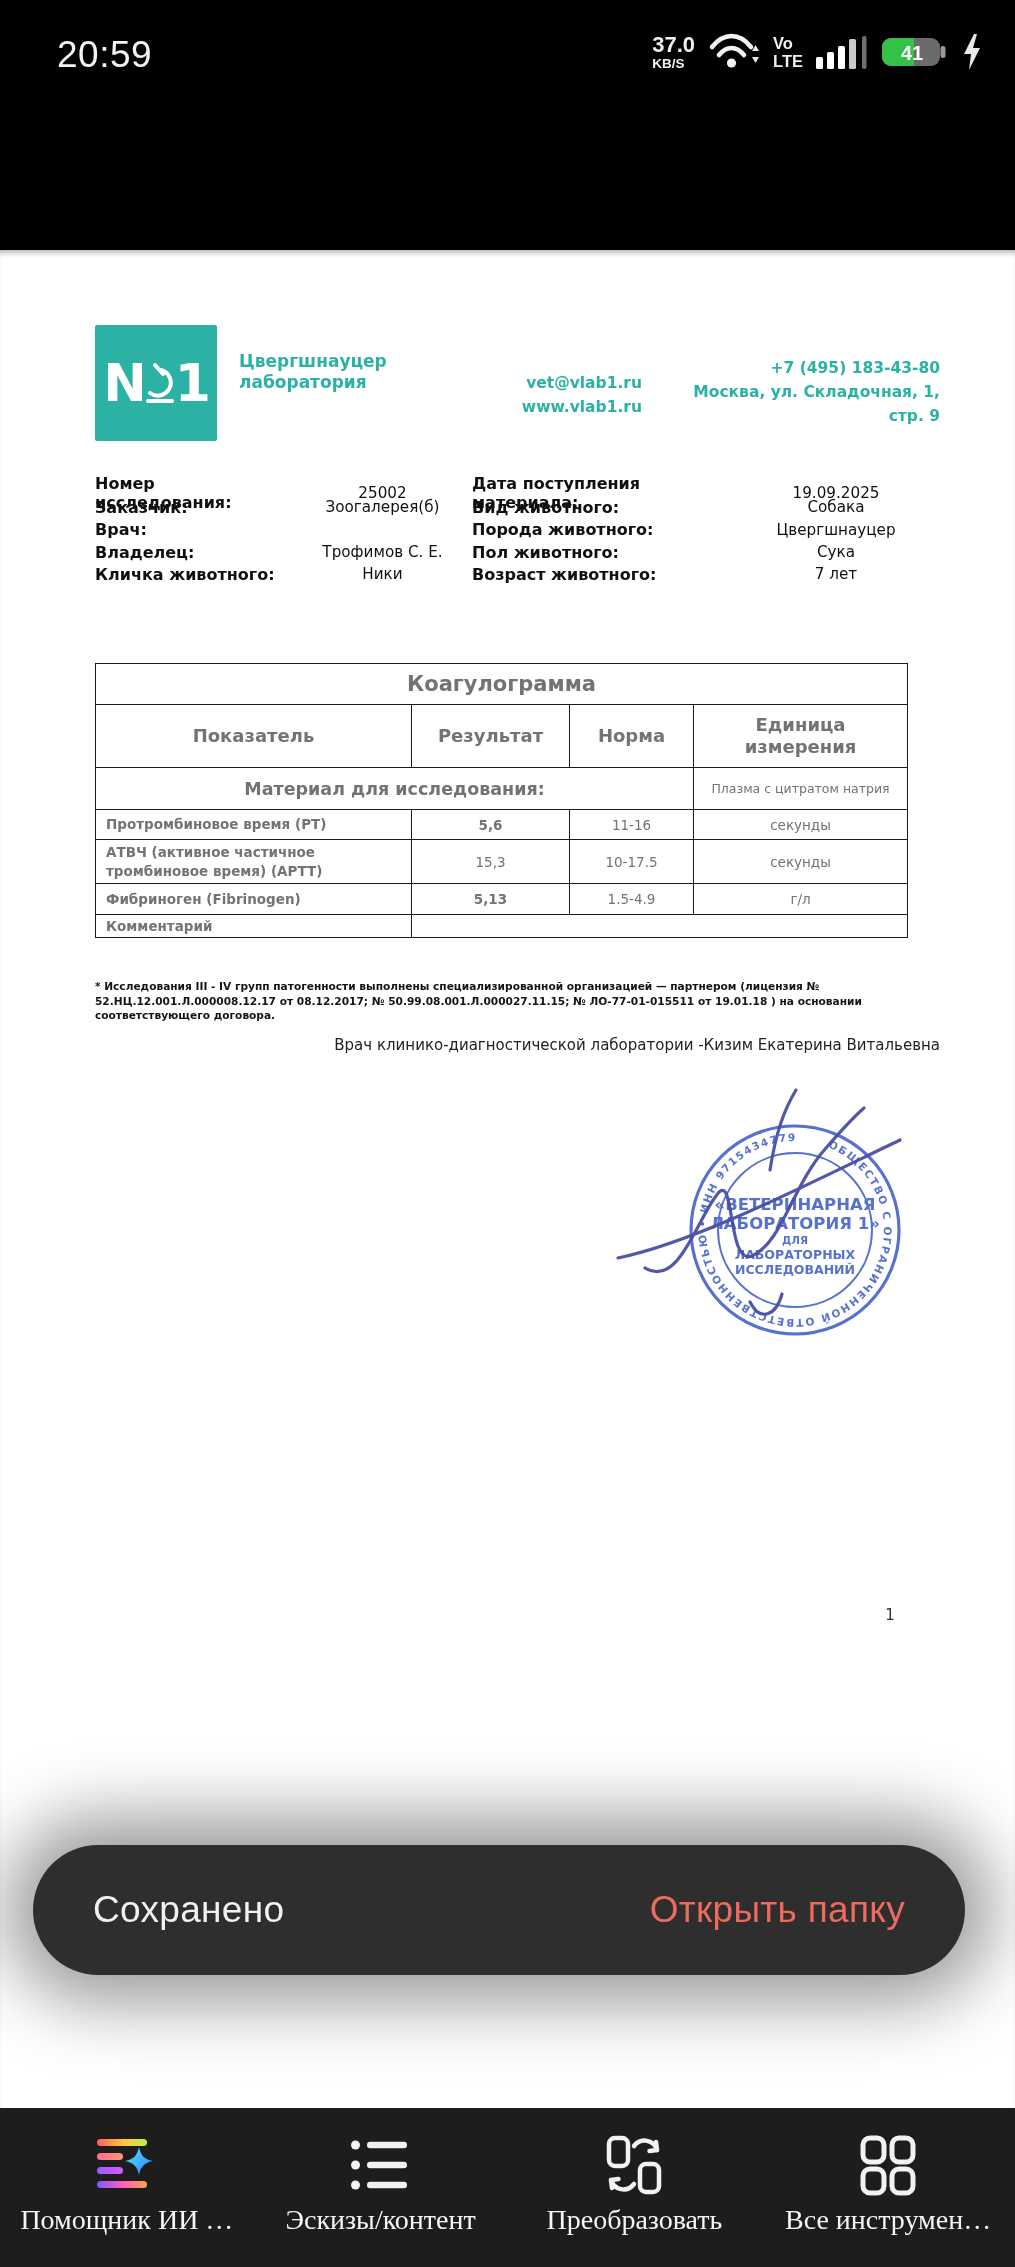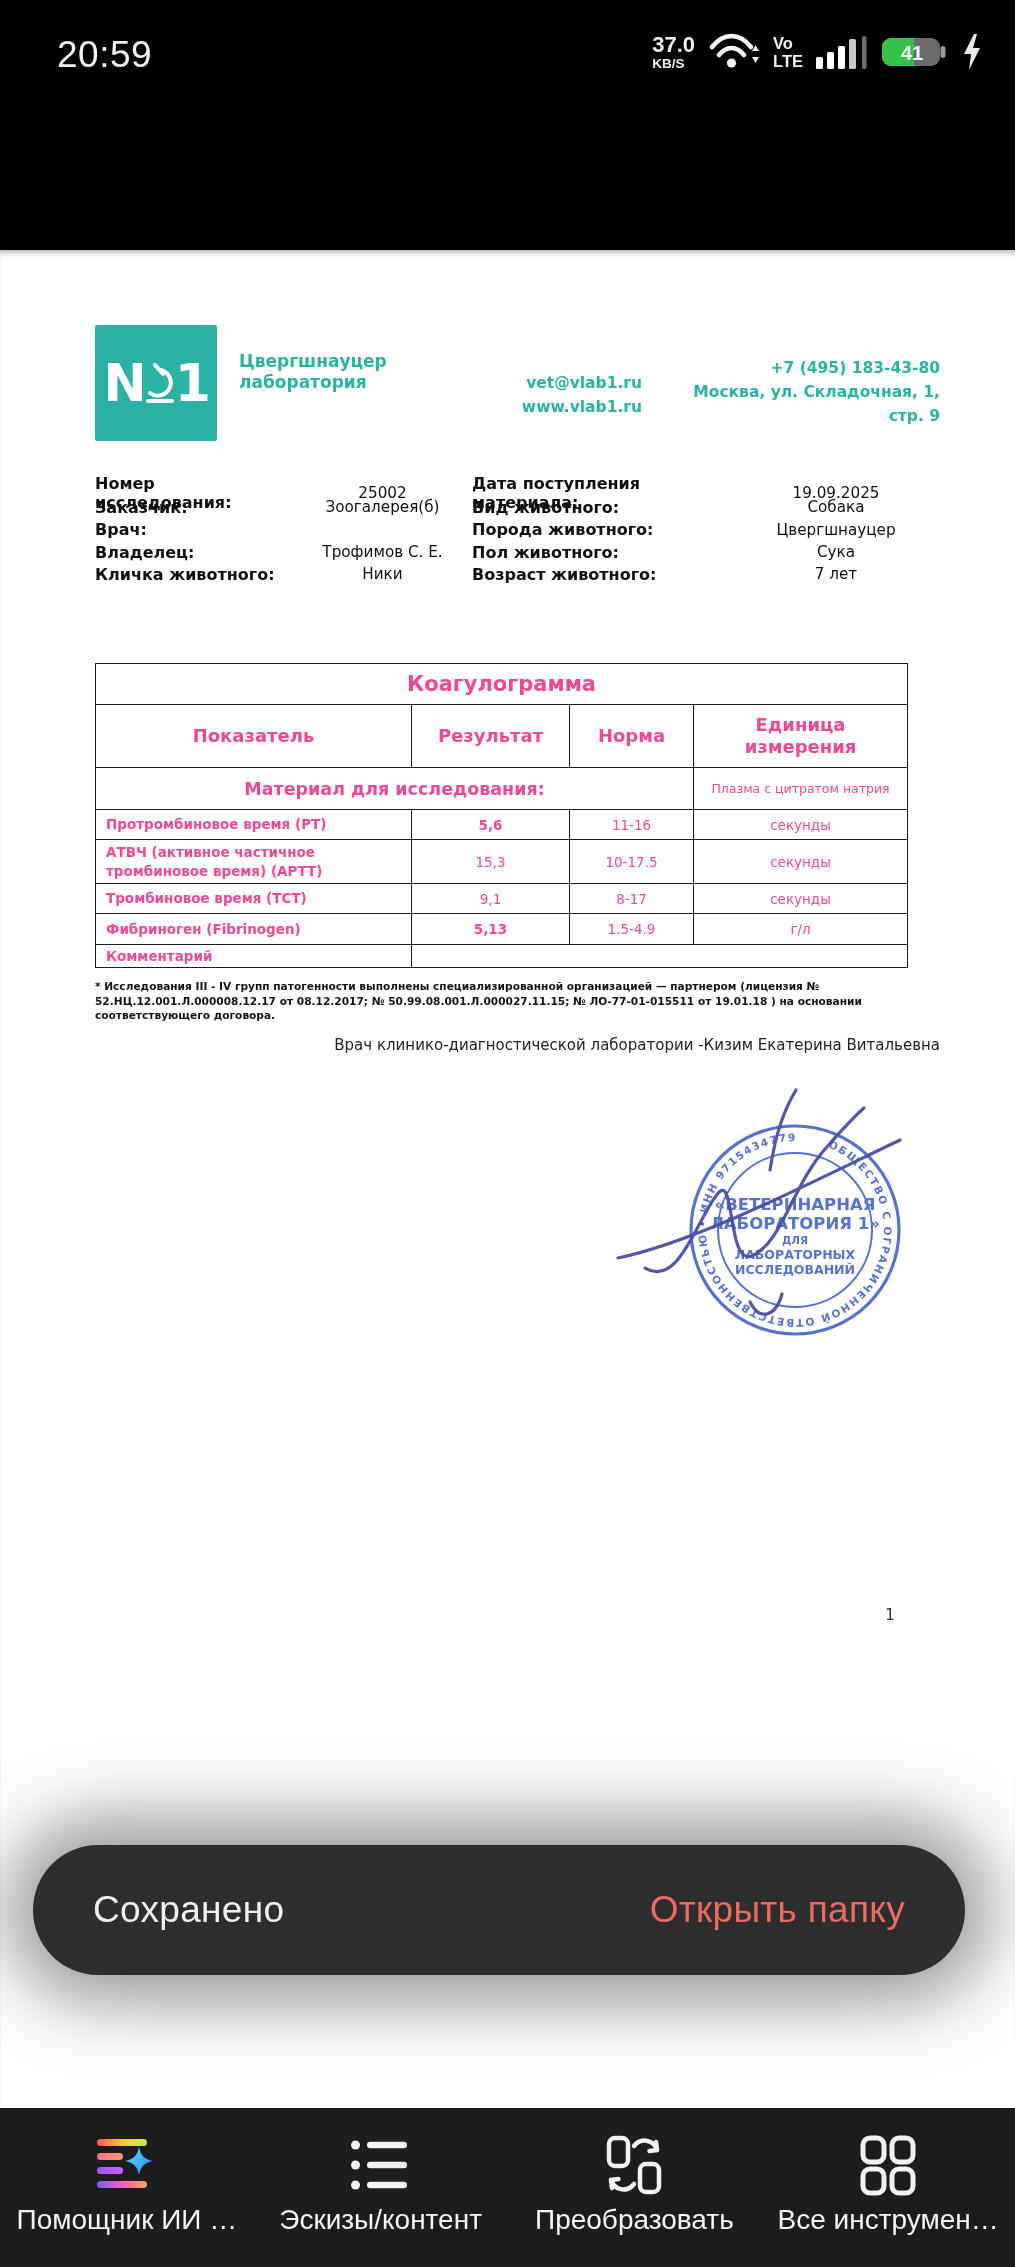--- a/index.html
+++ b/index.html
@@ -28,21 +28,21 @@
   #logo-box .ln{font-size:52px;font-weight:800;letter-spacing:-2px;}
   #brand{left:239px;top:101px;font-size:17px;font-weight:700;line-height:21px;}
   #contact-left{left:470px;top:106px;width:172px;text-align:right;font-size:15.5px;font-weight:700;line-height:24px;margin-top:15px;}
   #contact-right{left:660px;top:106px;width:280px;text-align:right;font-size:15.5px;font-weight:700;line-height:24px;}
   #info-grid{left:95px;top:224px;width:845px;}
   .inf-row{display:grid;grid-template-columns:200px 175px 2px 260px 208px;height:22.3px;align-items:center;}
   .inf-label{font-weight:700;font-size:16px;}
   .inf-val{text-align:center;font-size:15.2px;}
   
   #result-table{left:95px;top:413px;border-collapse:collapse;table-layout:fixed;width:812px;
-    font-size:13.5px;color:#ec4899;}
+    font-size:13.5px;color:#737373;}
   #result-table td{border:1.6px solid #1c1c1c;padding:2px 6px;vertical-align:middle;text-align:center;}
   #result-table .tname{text-align:left;font-weight:700;padding-left:10px;line-height:1.35;}
   #result-table .ttl{font-size:21px;font-weight:700;height:36px;}
   #result-table .mat-l{font-size:17.5px;font-weight:700;height:37px;}
   #result-table .mat-v{font-size:12.5px;}
   #result-table .hdr{font-size:18px;font-weight:700;height:58px;line-height:1.2;}
   #result-table .r1{height:30px;} #result-table .r2{height:44px;} #result-table .r3{height:30px;}
   #result-table .r4{height:31px;} #result-table .rc{height:19px;}
   #result-table .b{font-weight:700;}
   #footnote{left:95px;top:729px;width:852px;font-size:10.6px;font-weight:700;line-height:14.6px;color:#141414;}
@@ -53,21 +53,21 @@
   #toast{left:33px;top:1845px;width:932px;height:130px;border-radius:66px;background:#2e2e2e;
     box-shadow:0 0 70px 28px rgba(0,0,0,.40);display:flex;align-items:center;justify-content:space-between;
     padding:0 60px;box-sizing:border-box;z-index:5;}
   #toast-msg{font-size:37px;color:#f1f1f1;font-weight:500;letter-spacing:.3px;}
   #toast-action{font-size:37px;color:#ed6a5e;font-weight:500;letter-spacing:.3px;cursor:pointer;}
   
   #navbar{left:0;top:2108px;width:1015px;height:159px;background:#1d1d1d;display:flex;z-index:6;}
   .nav-item{flex:1;display:flex;flex-direction:column;align-items:center;justify-content:flex-start;
     padding-top:22px;color:#f6f6f6;}
   .nav-icon{height:70px;display:flex;align-items:center;justify-content:center;}
-  .nav-label{font-size:28px;margin-top:4px;white-space:nowrap;overflow:hidden;text-overflow:ellipsis;max-width:246px;}
+  .nav-label{font-size:28px;margin-top:4px;white-space:nowrap;overflow:hidden;text-overflow:ellipsis;max-width:246px;font-family:Liberation Serif, serif;}
   svg{display:block;}
 </style>
 </head>
 <body>
 
 <div id="status-bar" class="abs">
   <div id="clock" class="abs">20:59</div>
   <div id="status-right" class="abs">
     <div class="stack">
       <span class="t1">37.0</span>
@@ -234,26 +234,20 @@
     <tr class="r1">
       <td class="tname">Протромбиновое время (PT)</td>
       <td class="b">5,6</td>
       <td>11-16</td>
       <td>секунды</td>
     </tr>
     <tr class="r2">
       <td class="tname">АТВЧ (активное частичное тромбиновое время) (APTT)</td>
       <td>15,3</td>
       <td>10-17.5</td>
-      <td>секунды</td>
-    </tr>
-    <tr class="r3">
-      <td class="tname">Тромбиновое время (TCT)</td>
-      <td>9,1</td>
-      <td>8-17</td>
       <td>секунды</td>
     </tr>
     <tr class="r4">
       <td class="tname">Фибриноген (Fibrinogen)</td>
       <td class="b">5,13</td>
       <td>1.5-4.9</td>
       <td>г/л</td>
     </tr>
     <tr class="rc">
       <td class="tname">Комментарий</td>

